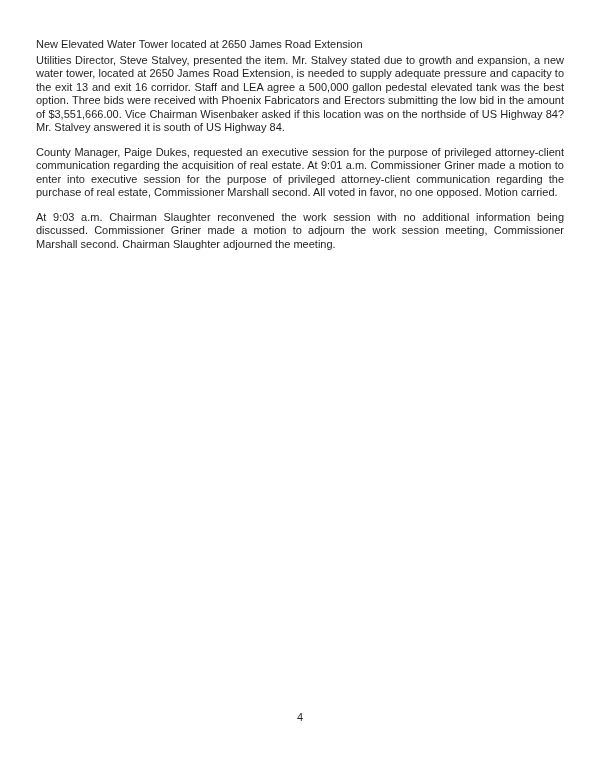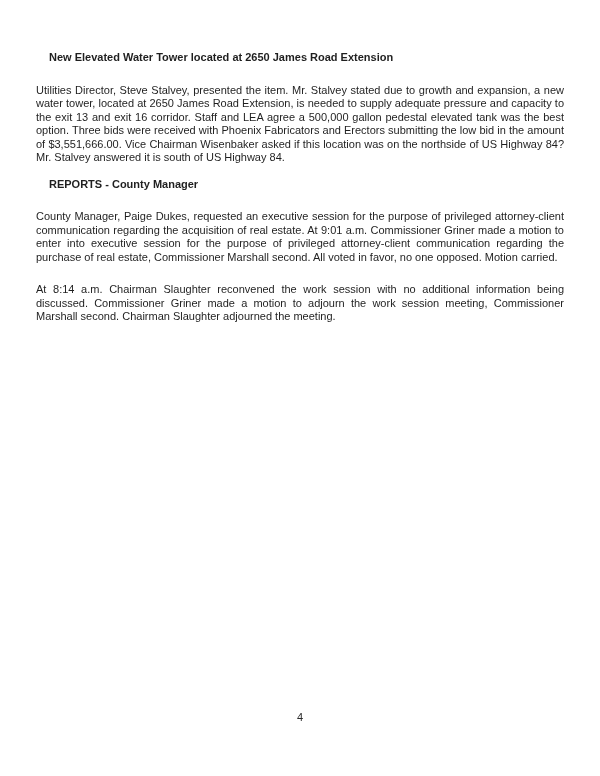--- a/index.html
+++ b/index.html
@@ -24,28 +24,28 @@
   }
   .section {
     margin: 0;
   }
   .section + .section {
     margin-top: 11px;
   }
   .section-heading {
     font-size: 11px;
     line-height: 13.5px;
-    font-weight: bold;
-    margin: 13px;
+    font-weight: normal;
+    margin: 0;
   }
   .section-body {
     font-size: 11px;
     line-height: 13.5px;
     text-align: justify;
-    margin: 19px 0 0 0;
+    margin: 2px 0 0 0;
   }
   .page-number {
     position: absolute;
     top: 711px;
     left: 0;
     width: 100%;
     text-align: center;
     font-size: 11px;
     line-height: 13.5px;
     color: #2a2a2a;
@@ -56,24 +56,23 @@
 
 <div class="sheet">
   <div class="content">
 
     <div class="section">
       <p class="section-heading">New Elevated Water Tower located at 2650 James Road Extension</p>
       <p class="section-body">Utilities Director, Steve Stalvey, presented the item.  Mr. Stalvey stated due to growth and expansion, a new water tower, located at 2650 James Road Extension, is needed to supply adequate pressure and capacity to the exit 13 and exit 16 corridor.  Staff and LEA agree a 500,000 gallon pedestal elevated tank was the best option.  Three bids were received with Phoenix Fabricators and Erectors submitting the low bid in the amount of $3,551,666.00.  Vice Chairman Wisenbaker asked if this location was on the northside of US Highway 84?  Mr. Stalvey answered it is south of US Highway 84.</p>
     </div>
 
     <div class="section">
-      <p class="section-heading">REPORTS - County Manager</p>
       <p class="section-body">County Manager, Paige Dukes, requested an executive session for the purpose of privileged attorney-client communication regarding the acquisition of real estate.  At 9:01 a.m. Commissioner Griner made a motion to enter into executive session for the purpose of privileged attorney-client communication regarding the purchase of real estate, Commissioner Marshall second.  All voted in favor, no one opposed. Motion carried.</p>
     </div>
 
     <div class="section">
-      <p class="section-body">At 8:14 a.m. Chairman Slaughter reconvened the work session with no additional information being discussed.  Commissioner Griner made a motion to adjourn the work session meeting, Commissioner Marshall second.  Chairman Slaughter adjourned the meeting.</p>
+      <p class="section-body">At 9:03 a.m. Chairman Slaughter reconvened the work session with no additional information being discussed.  Commissioner Griner made a motion to adjourn the work session meeting, Commissioner Marshall second.  Chairman Slaughter adjourned the meeting.</p>
     </div>
 
   </div>
 
   <div class="page-number">4</div>
 </div>
 
 </body></html>

